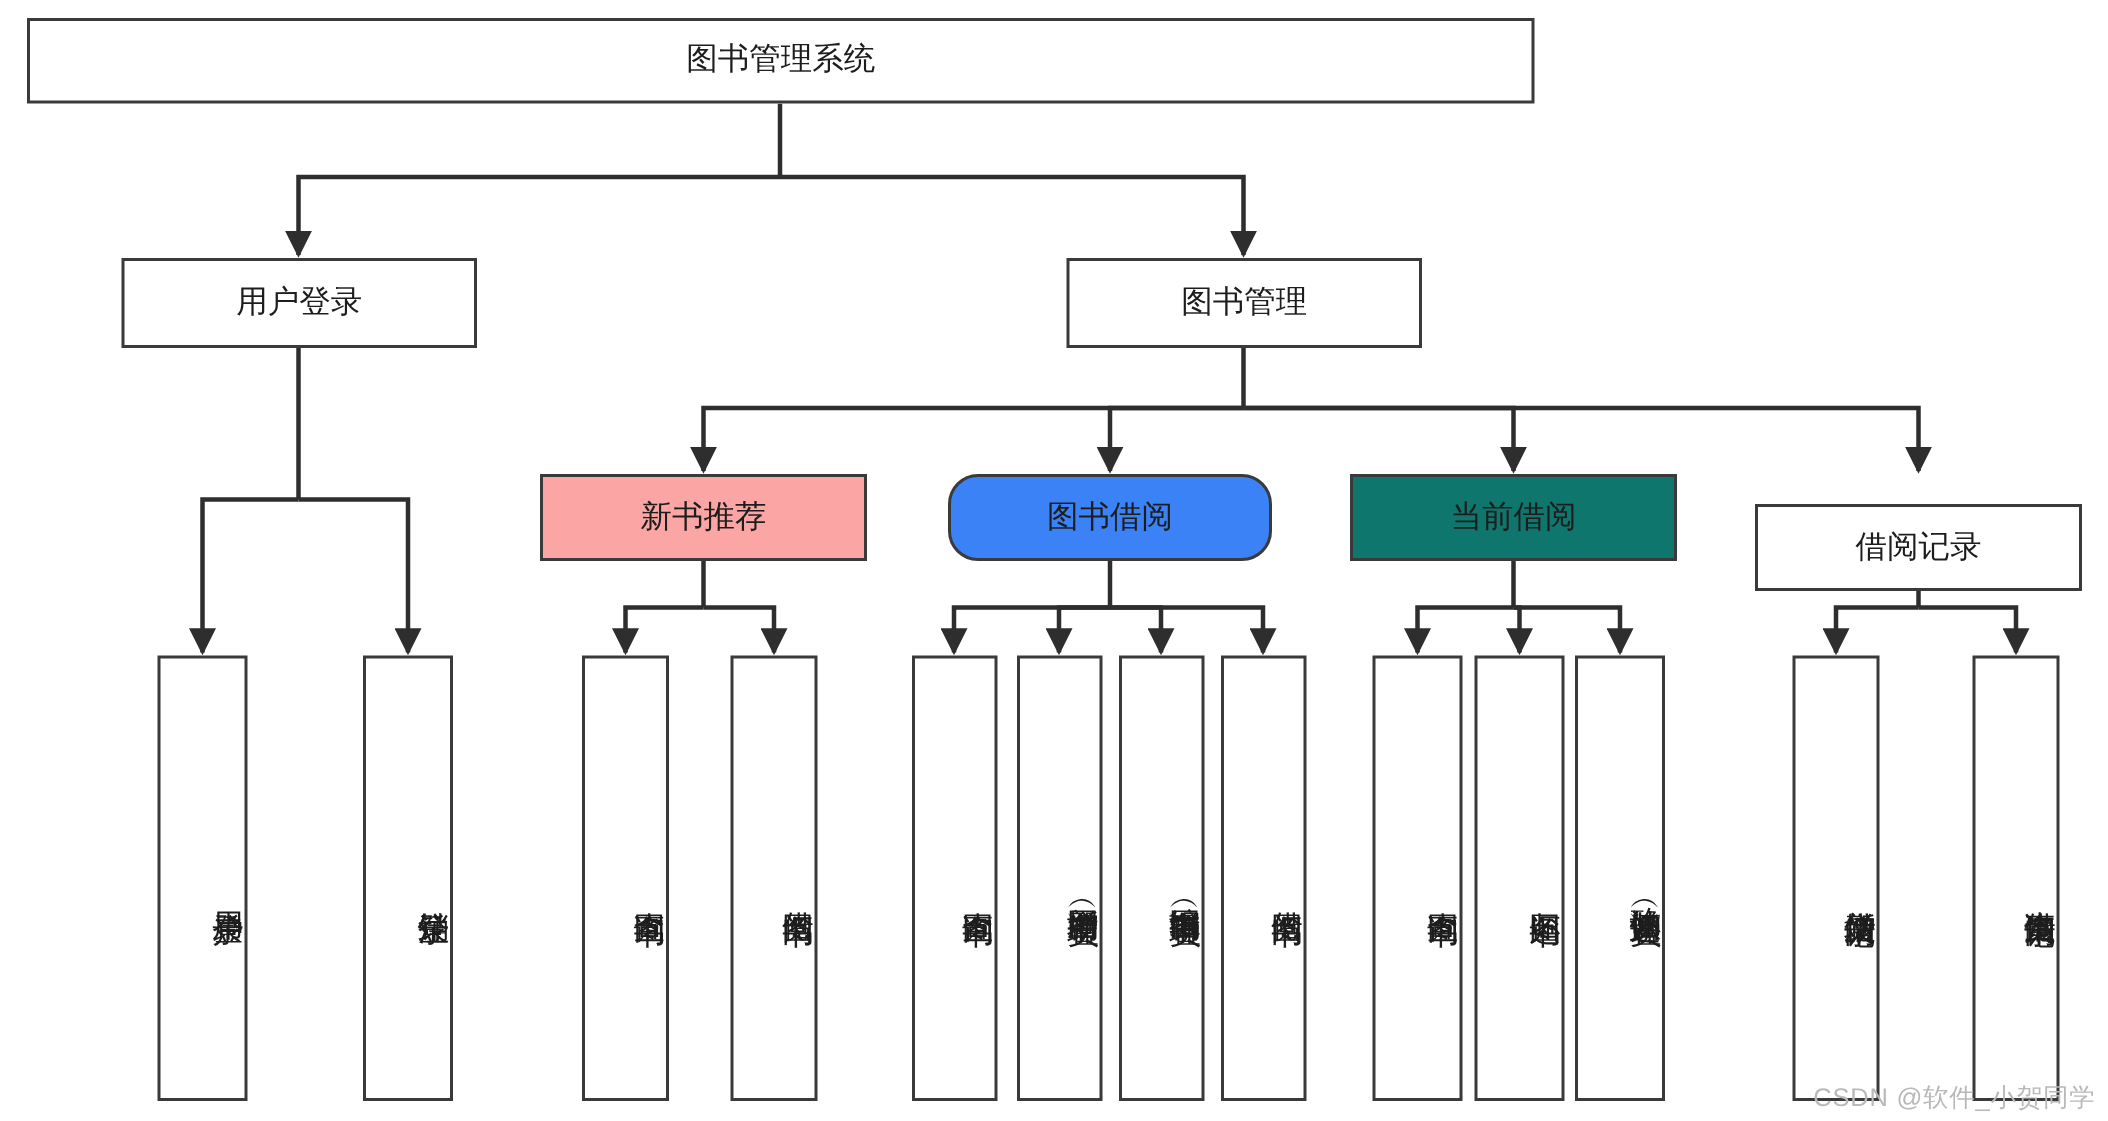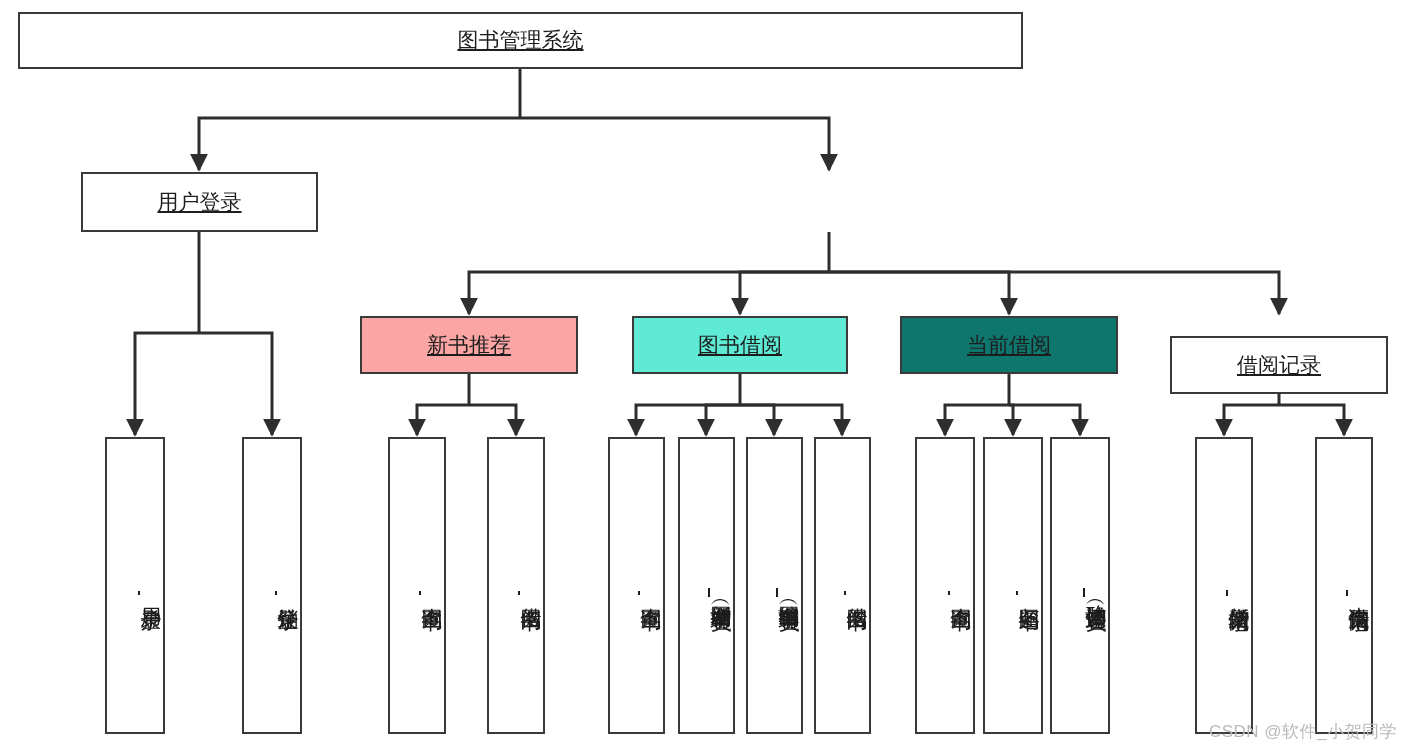--- a/index.html
+++ b/index.html
@@ -30,21 +30,20 @@
     position: absolute;
     box-sizing: border-box;
     border: 2.5px solid #3a3a3a;
     background: #ffffff;
     color: #1d1d1d;
     display: flex;
     align-items: center;
     justify-content: center;
     text-align: right;
     line-height: 1.18;
-    text-decoration: underline;
   }
   .node.h {
     font-size: 21px;
   }
   .node.v {
     font-size: 21px;
     writing-mode: vertical-rl;
     text-orientation: upright;
     letter-spacing: 1px;
     padding-top: 14px;
@@ -108,32 +107,35 @@
   </svg>
 
   <div class="node h" id="node-root" style="left: 18px; top: 12px; width: 1005px; height: 57px; border-color: rgb(58, 58, 58); color: rgb(29, 29, 29); background: rgb(255, 255, 255);">
     <span class="label">图书管理系统</span>
   </div>
 
   <div class="node h" id="node-user-login" style="left: 81px; top: 172px; width: 237px; height: 60px; border-color: rgb(58, 58, 58); color: rgb(29, 29, 29); background: rgb(255, 255, 255);">
     <span class="label">用户登录</span>
   </div>
 
+  <div class="node h" id="node-book-management" style="left: 711px; top: 172px; width: 237px; height: 60px; border-color: rgb(58, 58, 58); color: rgb(29, 29, 29); background: rgb(255, 255, 255);">
+    <span class="label">图书管理</span>
+  </div>
 
   <div class="node v" id="node-user-login-leaf" style="left: 105px; top: 437px; width: 60px; height: 297px; border-color: rgb(58, 58, 58); color: rgb(29, 29, 29); background: rgb(255, 255, 255);">
     <span class="label">用户登录</span>
   </div>
   <div class="node v" id="node-user-logout-leaf" style="left: 242px; top: 437px; width: 60px; height: 297px; border-color: rgb(58, 58, 58); color: rgb(29, 29, 29); background: rgb(255, 255, 255);">
     <span class="label">注销登录</span>
   </div>
 
   <div class="node h" id="node-new-book-recommend" style="left: 360px; top: 316px; width: 218px; height: 58px; border-color: rgb(58, 58, 58); color: rgb(29, 29, 29); background: #fca5a5;">
     <span class="label">新书推荐</span>
   </div>
-  <div class="node h" id="node-book-borrow" style="left: 632px; top: 316px; width: 216px; height: 58px; border-color: rgb(58, 58, 58); color: rgb(29, 29, 29); background: #5eead4;">
+  <div class="node h" id="node-book-borrow" style="left: 632px; top: 316px; width: 216px; height: 58px; border-color: rgb(58, 58, 58); color: rgb(29, 29, 29); background: #3b82f6; border-radius: 20px;">
     <span class="label">图书借阅</span>
   </div>
   <div class="node h" id="node-current-borrow" style="left: 900px; top: 316px; width: 218px; height: 58px; border-color: rgb(58, 58, 58); color: rgb(29, 29, 29); background: #0f766e;">
     <span class="label">当前借阅</span>
   </div>
   <div class="node h" id="node-borrow-records" style="left: 1170px; top: 316px; width: 218px; height: 58px; border-color: rgb(58, 58, 58); color: rgb(29, 29, 29); background: rgb(255, 255, 255); margin-top: 20px;">
     <span class="label">借阅记录</span>
   </div>
 
   <div class="node v" id="node-query-book-1" style="left: 388px; top: 437px; width: 58px; height: 297px; border-color: rgb(58, 58, 58); color: rgb(29, 29, 29); background: rgb(255, 255, 255);">

